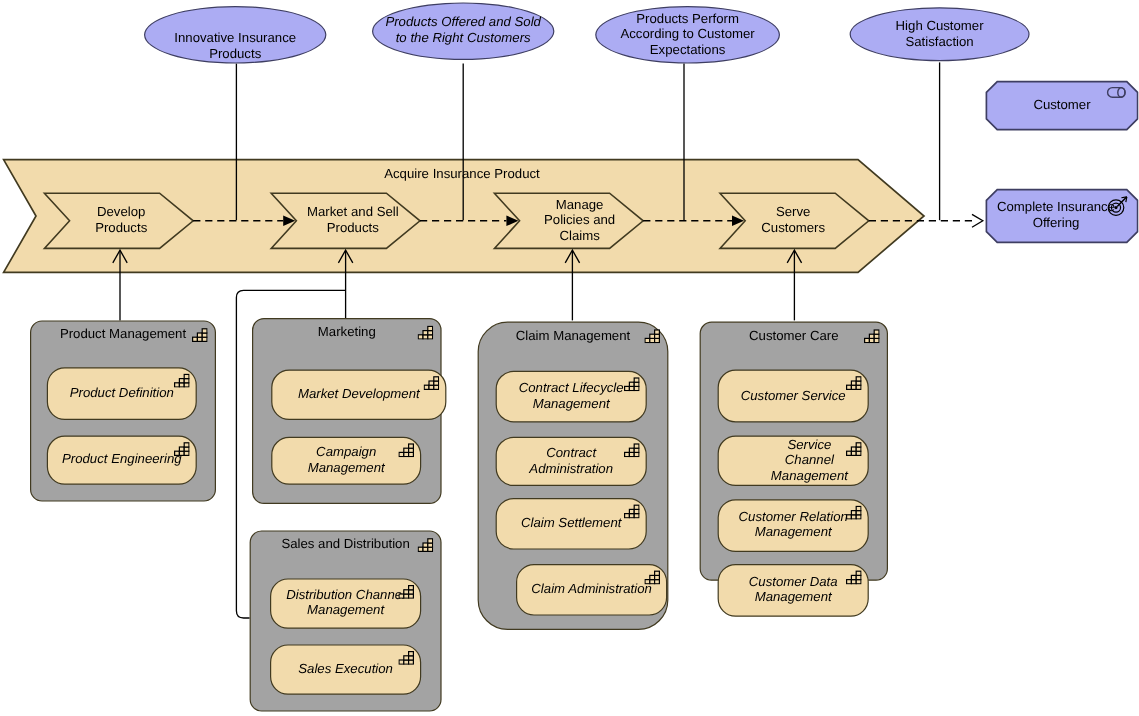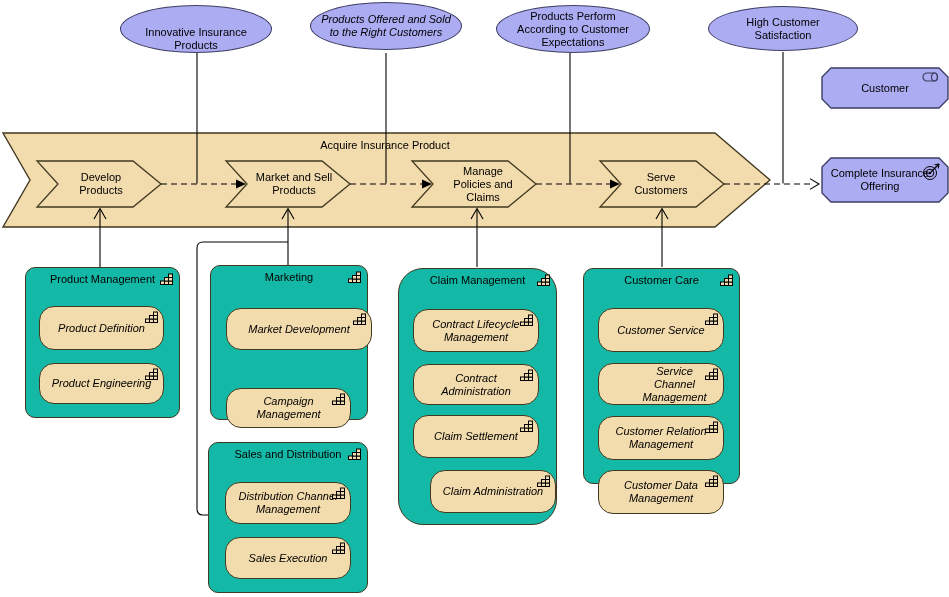--- a/index.html
+++ b/index.html
@@ -12,21 +12,21 @@
   .lbl{position:absolute;z-index:3;display:flex;align-items:center;justify-content:center;
        text-align:center;line-height:13px;}
   
   .goal{
     position:absolute;z-index:2;background:#ACACF3;border:1.4px solid #3E3E62;
     border-radius:50%;display:flex;align-items:center;justify-content:center;
     text-align:center;line-height:13px;padding:0 9px;box-sizing:border-box;
   }
   
   .group{
-    position:absolute;z-index:2;background:#14b8a6;border:1.4px solid #413A20;
+    position:absolute;z-index:2;background:#a3a3a3;border:1.4px solid #413A20;
     border-radius:10px;box-sizing:border-box;
   }
   .group-label{position:absolute;top:5px;left:10px;right:10px;text-align:center;line-height:13px;}
   .fn{
     position:absolute;background:#F2DBAC;border:1.3px solid #413A20;border-radius:15px;
     display:flex;align-items:center;justify-content:center;text-align:center;
     line-height:13px;padding:2px 9px;box-sizing:border-box;font-style:italic;
   }
   .icon-fn{position:absolute;top:4px;right:5px;width:13px;height:12px;}
   .group>.icon-fn{top:5px;right:6px;}
@@ -160,21 +160,21 @@
     <div class="group-label">Marketing</div>
     <svg class="icon-fn" viewBox="0 0 13 12">
         <use href="#icon-function"></use>
       </svg>
     <div class="fn" style="left:15px;top:42px;width:146px;height:42px;">
       <span>Market Development</span>
       <svg class="icon-fn" viewBox="0 0 13 12">
           <use href="#icon-function"></use>
         </svg>
     </div>
-    <div class="fn" style="left:15px;top:98px;width:125px;height:40px;margin-top:24px;">
+    <div class="fn" style="left:15px;top:98px;width:125px;height:40px;">
       <span>Campaign Management</span>
       <svg class="icon-fn" viewBox="0 0 13 12">
           <use href="#icon-function"></use>
         </svg>
     </div>
   </div>
 
   <div class="group" style="left:208px;top:442px;width:160px;height:151px;">
     <div class="group-label">Sales and Distribution</div>
     <svg class="icon-fn" viewBox="0 0 13 12">

